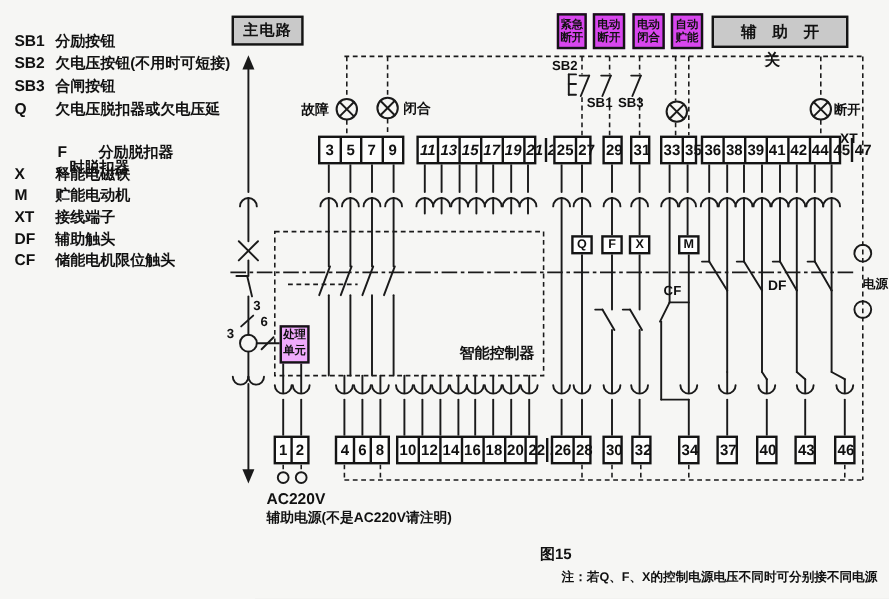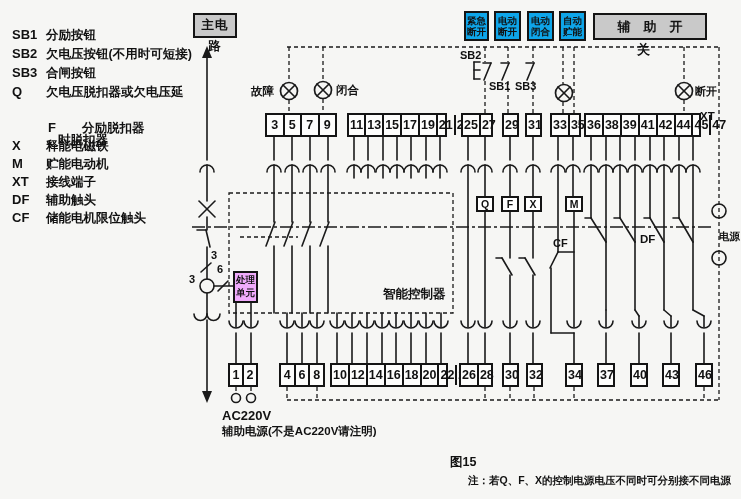--- a/index.html
+++ b/index.html
@@ -10,21 +10,21 @@
   .d{stroke:#1a1a1a;stroke-width:1.3;fill:none;stroke-dasharray:4 3}
   .dd{stroke:#1a1a1a;stroke-width:1.4;fill:none;stroke-dasharray:13 3 3 3}
   .lb{position:absolute;font-weight:bold;color:#111;white-space:nowrap;font-family:"Liberation Sans",sans-serif}
   .lr{position:absolute;white-space:nowrap;font-weight:bold;color:#111}
   .lk{display:inline-block;width:34px;font-size:13px}
   .ld{font-size:12.5px}
   .tg{position:absolute;display:flex;height:24px;border:2px solid #141414;background:#fdfdfc;box-sizing:border-box}
   .tc{flex:1;border-left:2px solid #141414;font-weight:bold;font-size:12.5px;text-align:center;line-height:20px;color:#111;padding:0 1px}
   .tc:first-child{border-left:none}
   .hb1{position:absolute;background:#c9c9c9;border:2px solid #141414;box-sizing:border-box;text-align:center;font-weight:bold;color:#111}
-  .hb2{position:absolute;background:#0ea5e9;border:2px solid #141414;box-sizing:border-box;text-align:center;font-weight:bold;font-size:9.5px;line-height:11px;padding-top:2px;color:#111}
+  .hb2{position:absolute;background:#d946ef;border:2px solid #141414;box-sizing:border-box;text-align:center;font-weight:bold;font-size:9.5px;line-height:11px;padding-top:2px;color:#111}
   .cb{position:absolute;width:18px;height:16px;border:2px solid #141414;background:#fff;box-sizing:border-box;font-weight:bold;font-size:10.5px;line-height:12px;text-align:center;color:#111}
   .pu{position:absolute;left:233px;top:271px;width:25px;height:32px;border:2px solid #141414;background:#f0abfc;box-sizing:border-box;font-weight:bold;font-size:9.5px;line-height:13px;text-align:center;color:#111}
 </style>
 </head>
 <body>
 
 <div class="screen">
 
   <svg id="wires" width="741" height="499" viewBox="0 0 741 499">
       <line x1="274" y1="137" x2="274" y2="160" class="w"></line>
@@ -284,21 +284,21 @@
       <div class="lr" style="left: 12px; top: 82px;"><span class="lk">Q</span><span class="ld">欠电压脱扣器或欠电压延</span></div>
       <div class="lr" style="left: 58px; top: 100px; margin-top: 30px;"><span class="ld">时脱扣器</span></div>
       <div class="lr" style="left: 12px; top: 118px; margin-left: 36px;"><span class="lk">F</span><span class="ld">分励脱扣器</span></div>
       <div class="lr" style="left: 12px; top: 136px;"><span class="lk">X</span><span class="ld">释能电磁铁</span></div>
       <div class="lr" style="left: 12px; top: 154px;"><span class="lk">M</span><span class="ld">贮能电动机</span></div>
       <div class="lr" style="left: 12px; top: 172px;"><span class="lk">XT</span><span class="ld">接线端子</span></div>
       <div class="lr" style="left: 12px; top: 190px;"><span class="lk">DF</span><span class="ld">辅助触头</span></div>
       <div class="lr" style="left: 12px; top: 208px;"><span class="lk">CF</span><span class="ld">储能电机限位触头</span></div>
     </div>
 
-  <div class="hb1" style="left:193px;top:13px;width:44px;height:25px;font-size:12.5px;line-height:21px;letter-spacing:1px">主电路</div>
+  <div class="hb1" style="left:193px;top:13px;width:60px;height:25px;font-size:12.5px;line-height:21px;letter-spacing:1px">主电路</div>
   <div class="hb2" style="left:464px;top:11px;width:25px;height:30px">
     <div>紧急</div>
     <div>断开</div>
   </div>
   <div class="hb2" style="left:494px;top:11px;width:27px;height:30px">
     <div>电动</div>
     <div>断开</div>
   </div>
   <div class="hb2" style="left:527px;top:11px;width:27px;height:30px">
     <div>电动</div>
@@ -342,21 +342,21 @@
   <div class="lb" style="left:450px;top:454px;font-size:12.5px">图15</div>
   <div class="lb" style="left:468px;top:474px;font-size:10.5px">注：若Q、F、X的控制电源电压不同时可分别接不同电源</div>
 
   <div id="terms">
       <div class="tg" style="left: 265px; top: 113px; width: 72px;">
         <div class="tc">3</div>
         <div class="tc">5</div>
         <div class="tc">7</div>
         <div class="tc">9</div>
       </div>
-      <div class="tg" style="left: 347px; top: 113px; width: 100px;">
+      <div class="tg" style="left: 347px; top: 113px; width: 100px; font-style: italic;">
         <div class="tc">11</div>
         <div class="tc">13</div>
         <div class="tc">15</div>
         <div class="tc">17</div>
         <div class="tc">19</div>
         <div class="tc">21</div>
         <div class="tc">23</div>
       </div>
       <div class="tg" style="left: 461px; top: 113px; width: 32px;">
         <div class="tc">25</div>

